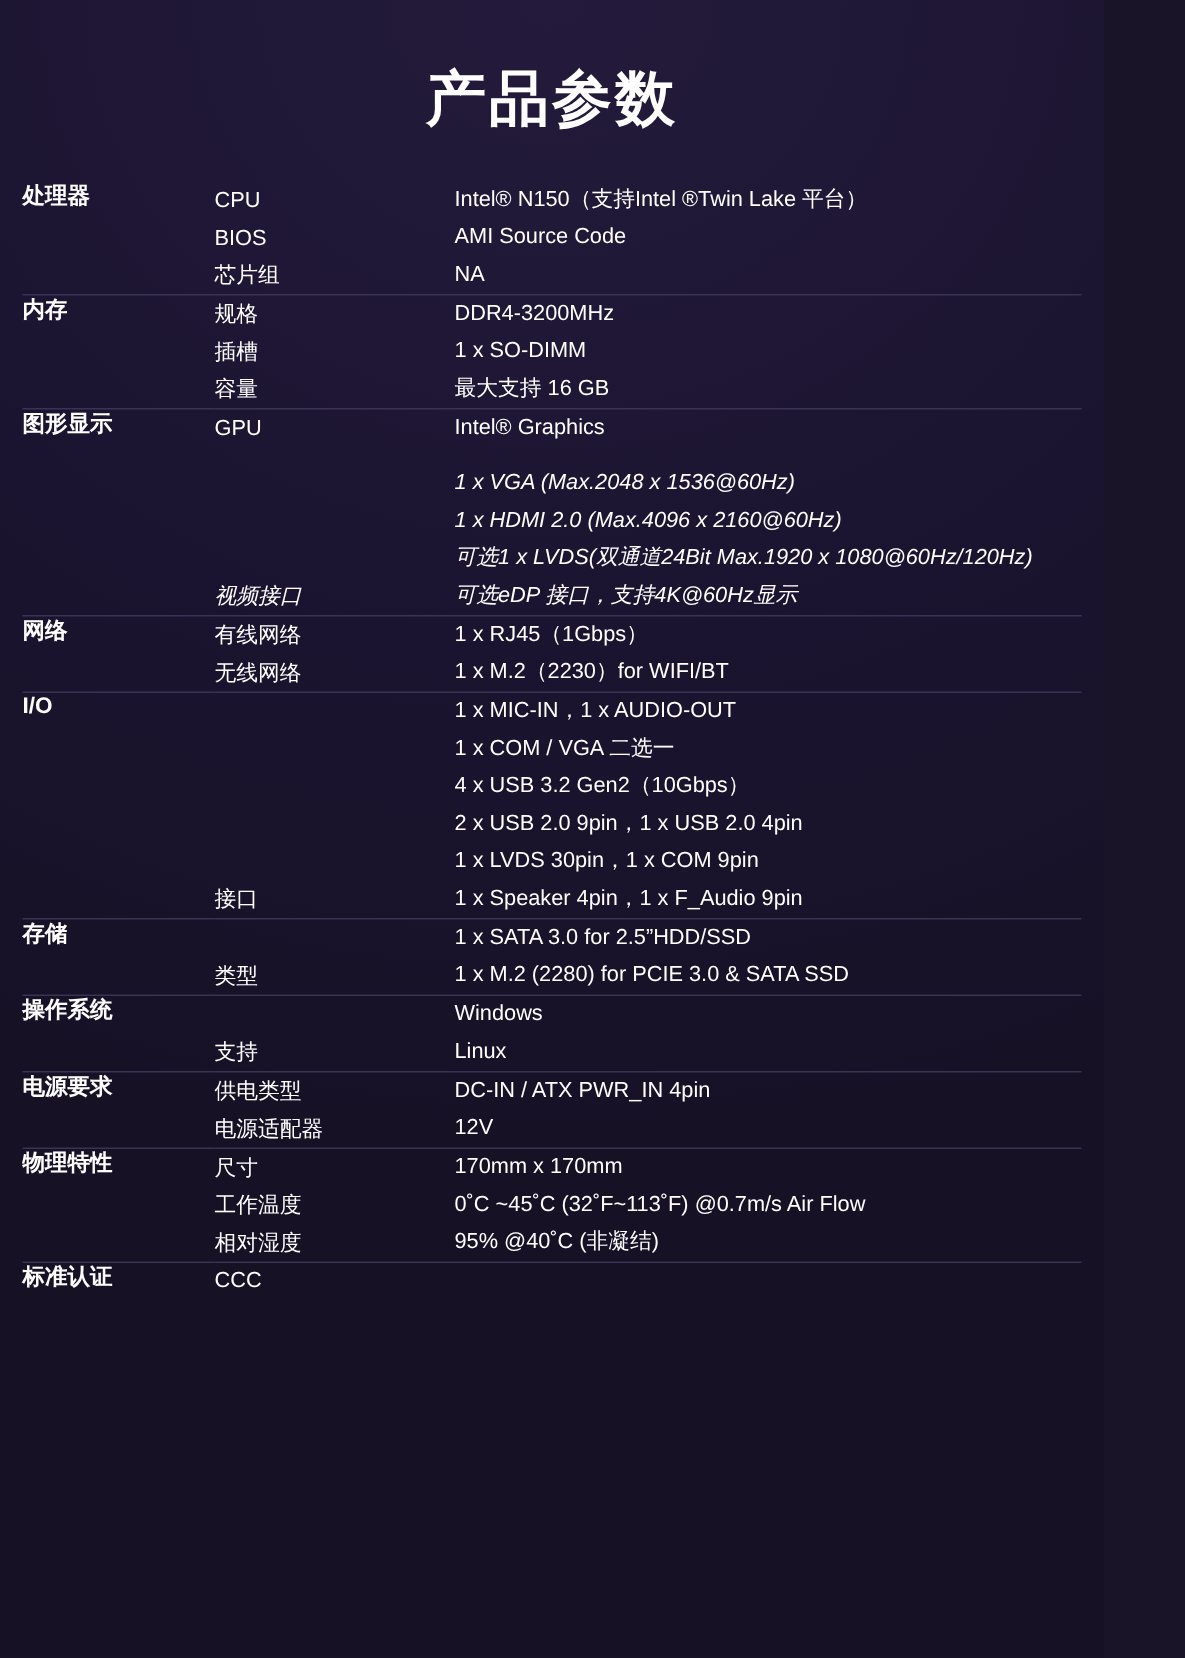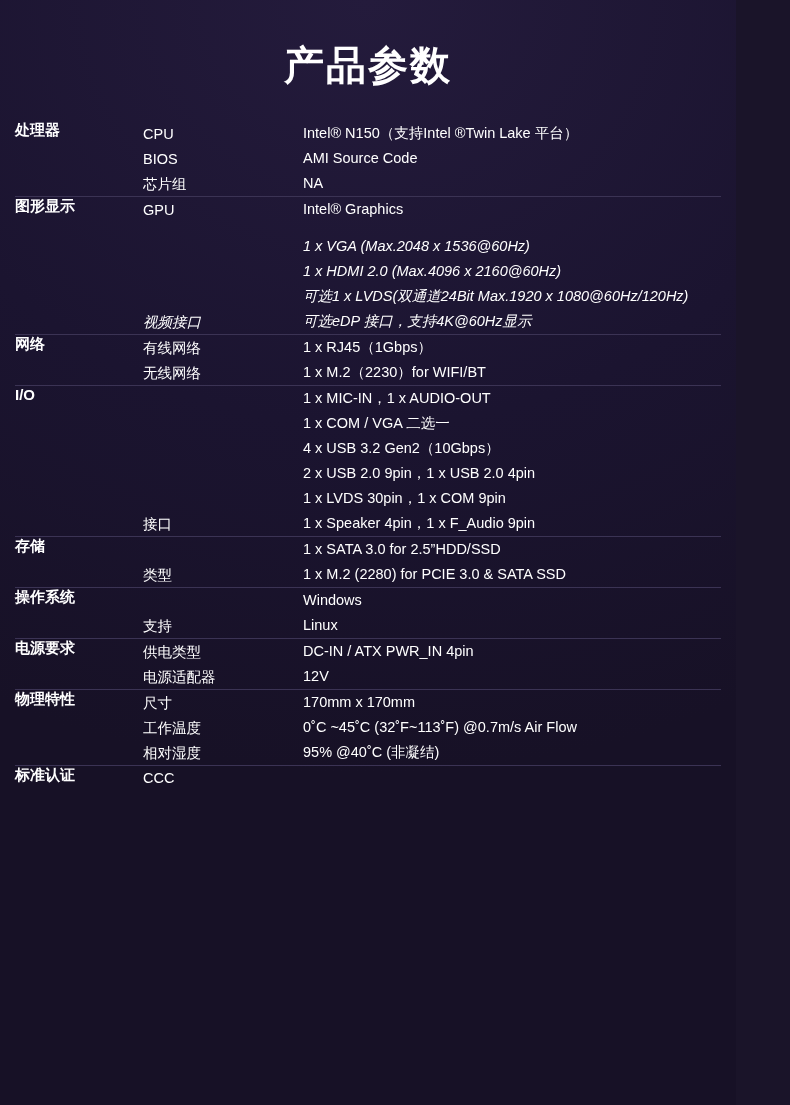--- a/index.html
+++ b/index.html
@@ -112,20 +112,43 @@
             </div>
             <div class="subrow">
               <div class="sublabel">芯片组</div>
               <div class="subvals">
                 <div>NA</div>
               </div>
             </div>
           </td>
         </tr>
         <tr class="spec-row">
+          <td class="cat">内存</td>
+          <td class="rows">
+            <div class="subrow">
+              <div class="sublabel">规格</div>
+              <div class="subvals">
+                <div>DDR4-3200MHz</div>
+              </div>
+            </div>
+            <div class="subrow">
+              <div class="sublabel">插槽</div>
+              <div class="subvals">
+                <div>1 x SO-DIMM</div>
+              </div>
+            </div>
+            <div class="subrow">
+              <div class="sublabel">容量</div>
+              <div class="subvals">
+                <div>最大支持 16 GB</div>
+              </div>
+            </div>
+          </td>
+        </tr>
+        <tr class="spec-row">
           <td class="cat">图形显示</td>
           <td class="rows">
             <div class="subrow">
               <div class="sublabel">GPU</div>
               <div class="subvals">
                 <div>Intel®  Graphics</div>
               </div>
             </div>
             <div class="subrow gap-top">
               <div class="sublabel">视频接口</div>

